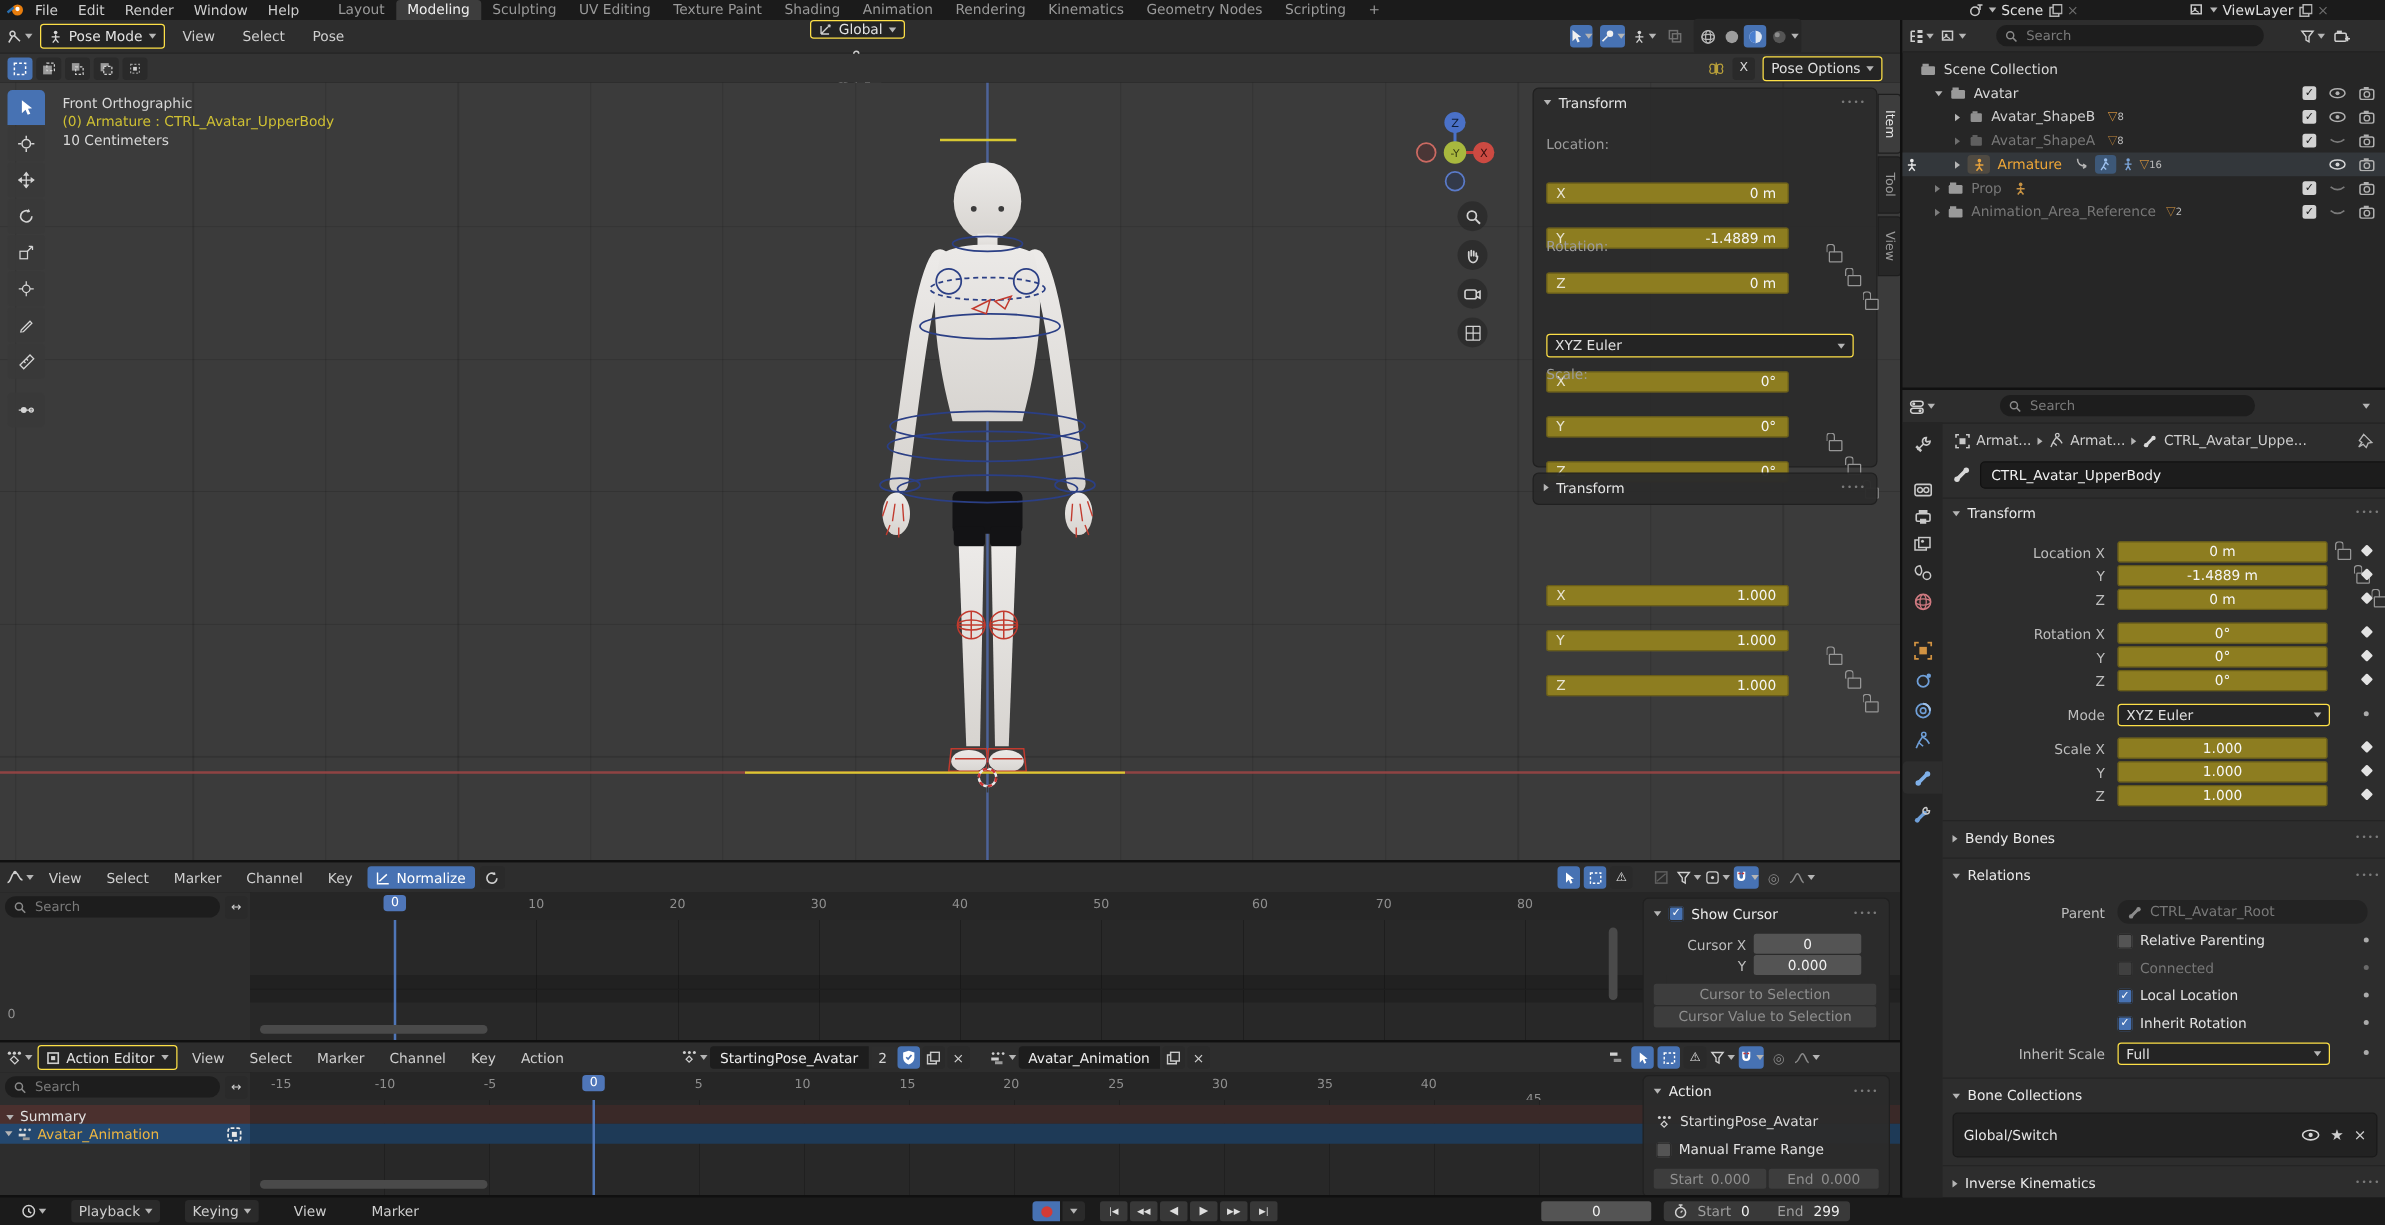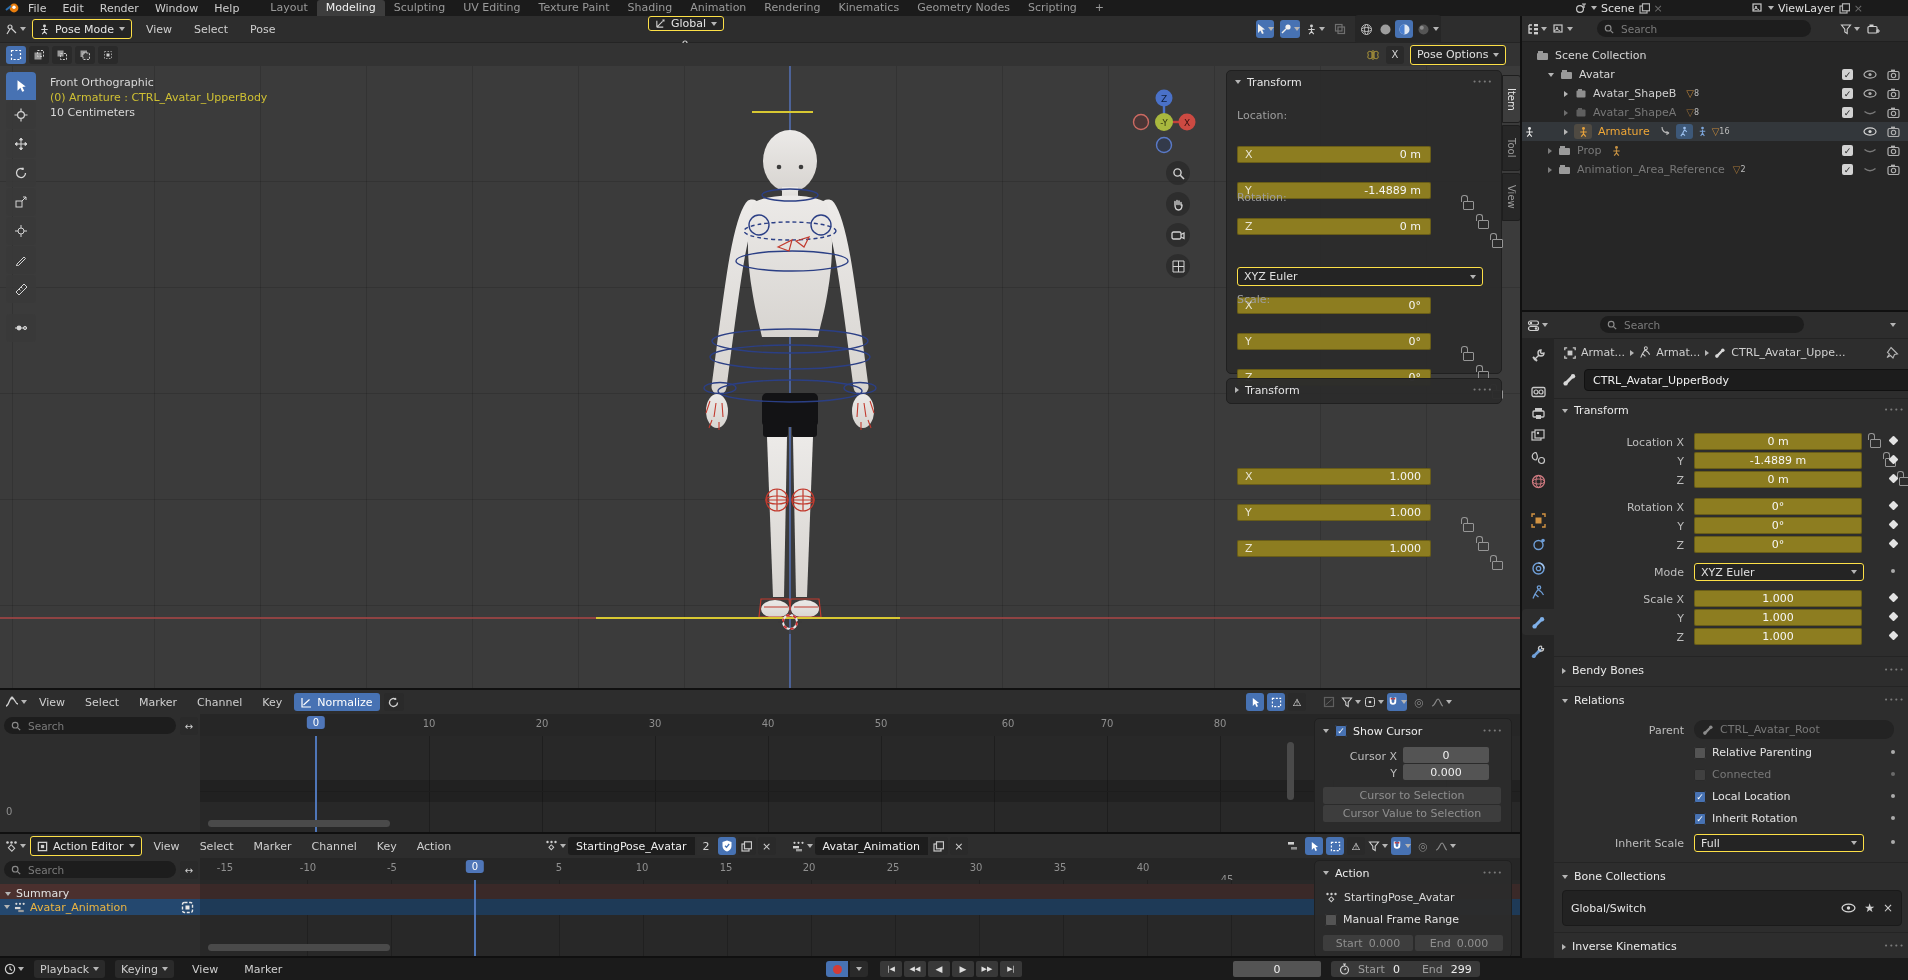--- a/index.html
+++ b/index.html
@@ -861,21 +861,21 @@
           <span>0.000</span>
       </div>
       <div class="ab" style="left:100px;top:74px;width:88px;height:16px;background:#3d3d3d;border-radius:2px;display:flex;align-items:center;justify-content:center;gap:6px;color:#8f8f8f;">
         <span>End</span>
           <span>0.000</span>
       </div>
     </div>
   </div>
 
   <div class="ab" style="left:0;top:958px;width:1908px;height:22px;background:#1b1b1b;">
-    <div class="hrow" style="padding-left:4px;gap:10px;">
+    <div class="hrow" style="padding-left:4px;gap:20px;margin-left:13px;">
       <div class="icbtn">
         <svg width="12" height="12" viewBox="0 0 12 12">
             <circle cx="6" cy="6" r="4.6" fill="none" stroke="#cfcfcf" stroke-width="1.2"></circle>
             <path d="M6 3.5 V6 L8 7.5" stroke="#cfcfcf" stroke-width="1.2" fill="none"></path>
           </svg>
         <span class="chev"></span>
       </div>
       <div class="icbtn grp" style="padding:0 6px;gap:4px;">
           <span class="tx">Playback</span>
           <span class="chev"></span>

